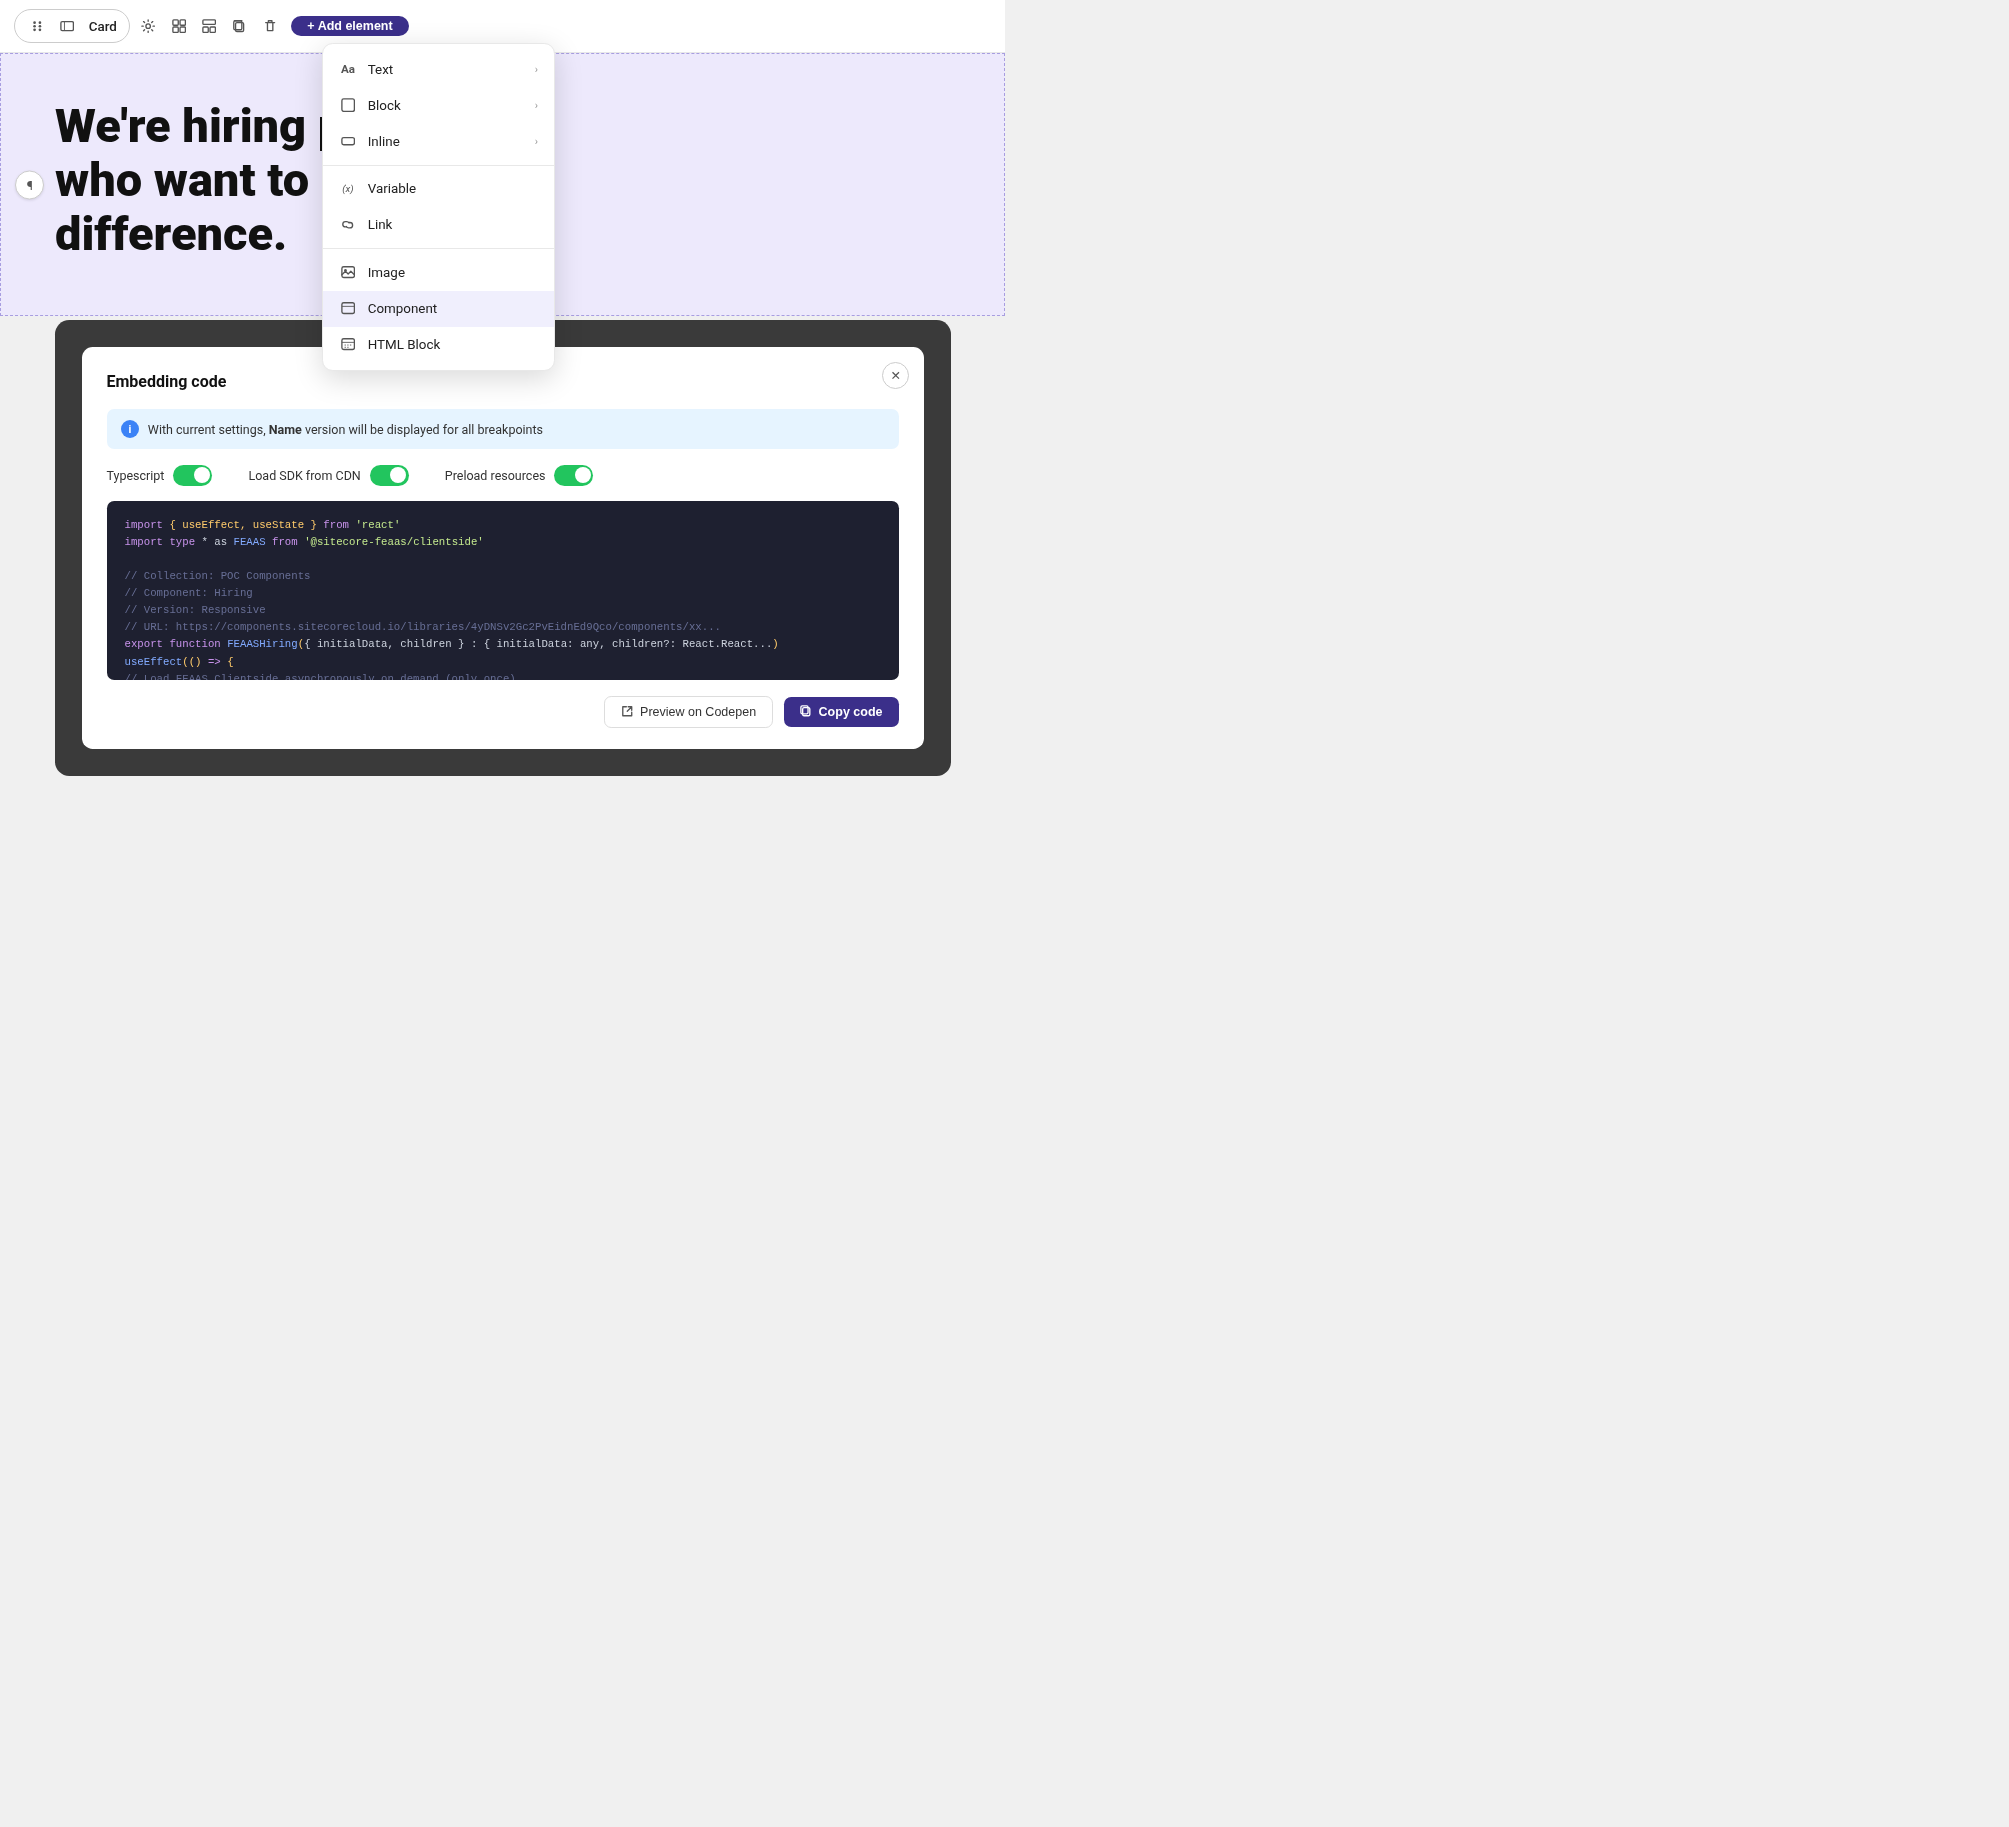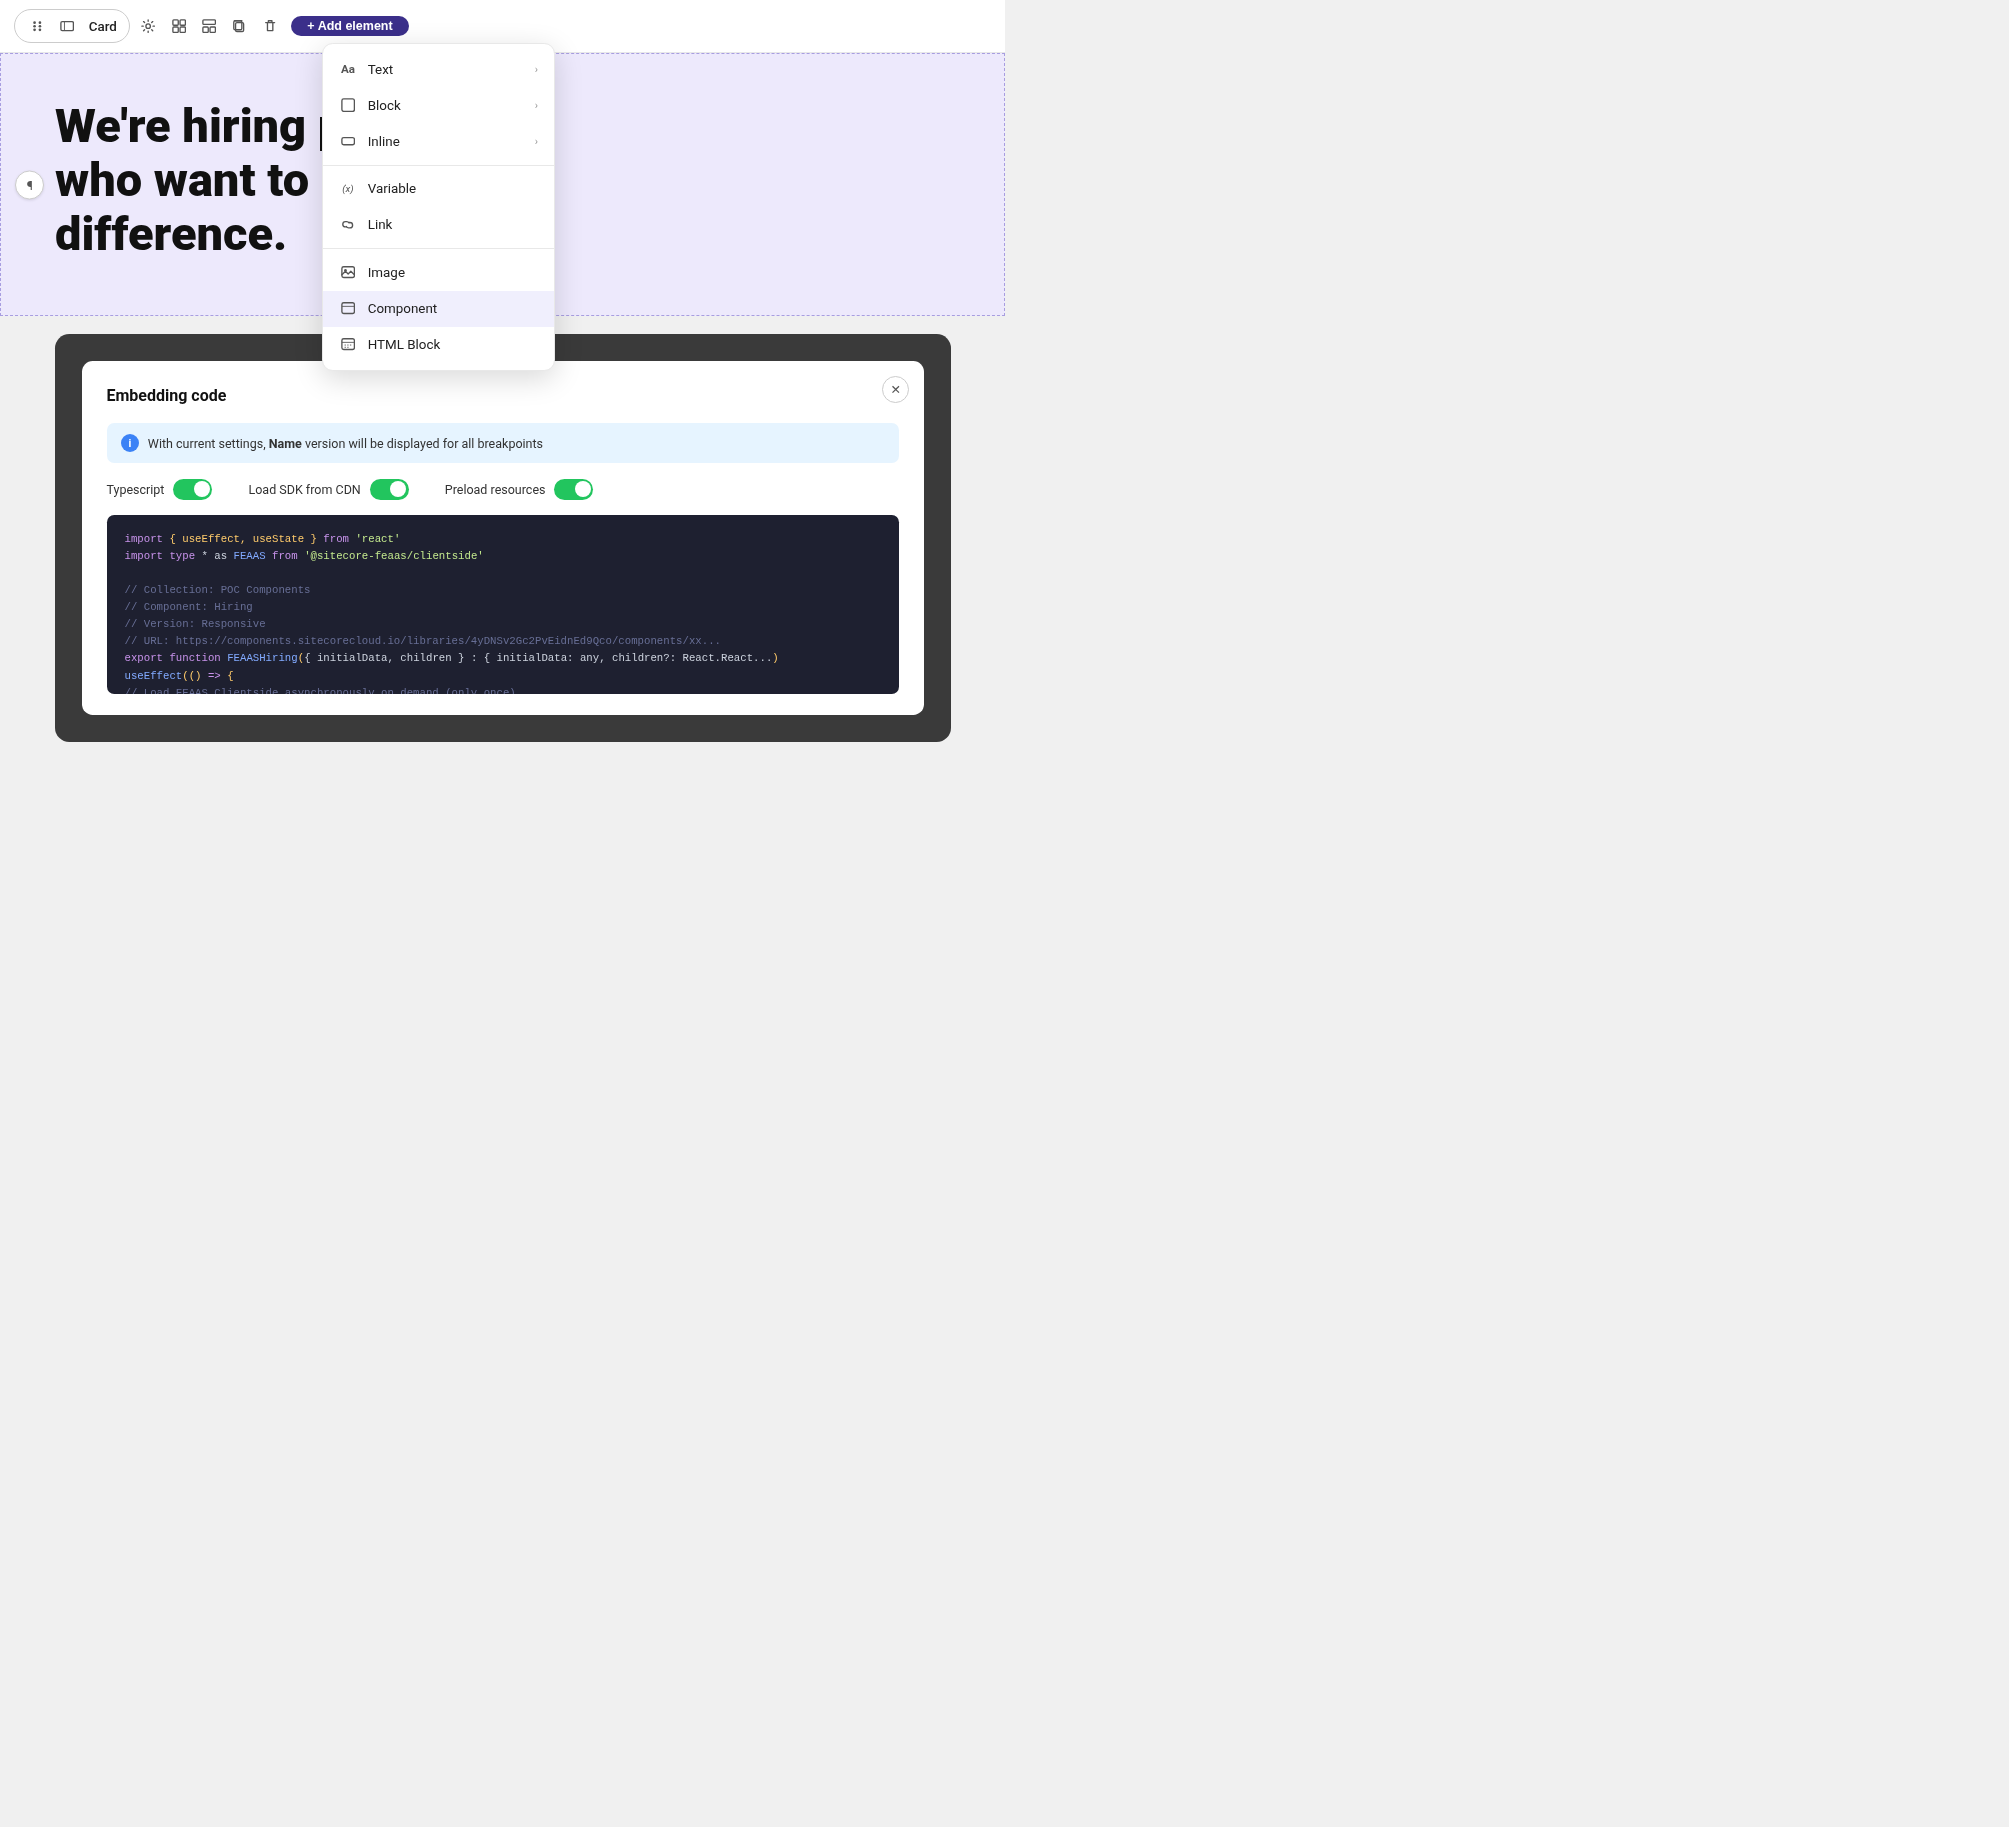--- a/index.html
+++ b/index.html
@@ -154,21 +154,21 @@
     .menu-divider {
       height: 0.9px;
       background: #e8e8e8;
       margin: 5.4px 0;
     }
 
     
     .modal-bg {
       background: #3a3a3a;
       border-radius: 14.3px;
-      margin: 18px auto;
+      margin: 4px auto;
       width: 896px;
       padding: 27px;
       position: relative;
     }
 
     .modal-box {
       background: #fff;
       border-radius: 10.7px;
       padding: 25px 25px 21.5px;
       position: relative;
@@ -563,16 +563,31 @@
       <span class="code-line">
         <span class="c-keyword">export</span><span class="c-text"> </span><span class="c-keyword">function</span><span class="c-text"> </span><span class="c-func">FEAASHiring</span><span class="c-bracket">(</span><span class="c-text">{ initialData, children } : { initialData: any, children?: React.React...</span><span class="c-bracket">)</span>
       </span>
       <span class="code-line">
         <span class="c-text">  </span><span class="c-func">useEffect</span><span class="c-bracket">(()</span><span class="c-text"> </span><span class="c-keyword">=&gt;</span><span class="c-text"> </span><span class="c-bracket">{</span>
       </span>
       <span class="code-line"><span class="c-comment">    // Load FEAAS Clientside asynchronously on demand (only once)</span></span>
 
     </div>
 
+    <div class="modal-footer">
+      <button class="btn-secondary">
+        <svg width="12.5" height="12.5" viewBox="0 0 14 14" fill="none">
+          <path d="M6 2H2v10h10V8M8 2h4v4M7 7L12 2" stroke="#555" stroke-width="1.5" stroke-linecap="round" stroke-linejoin="round"></path>
+        </svg>
+        <span>Preview on Codepen</span>
+      </button>
+      <button class="btn-primary">
+        <svg width="12.5" height="12.5" viewBox="0 0 14 14" fill="none">
+          <rect x="3" y="3" width="8" height="9" rx="1.5" stroke="#fff" stroke-width="1.5" fill="none"></rect>
+          <rect x="1" y="1" width="8" height="9" rx="1.5" stroke="#fff" stroke-width="1.5" fill="none"></rect>
+        </svg>
+        <span>Copy code</span>
+      </button>
+    </div>
 
   </div>
 </div>
 
 
 </body></html>

